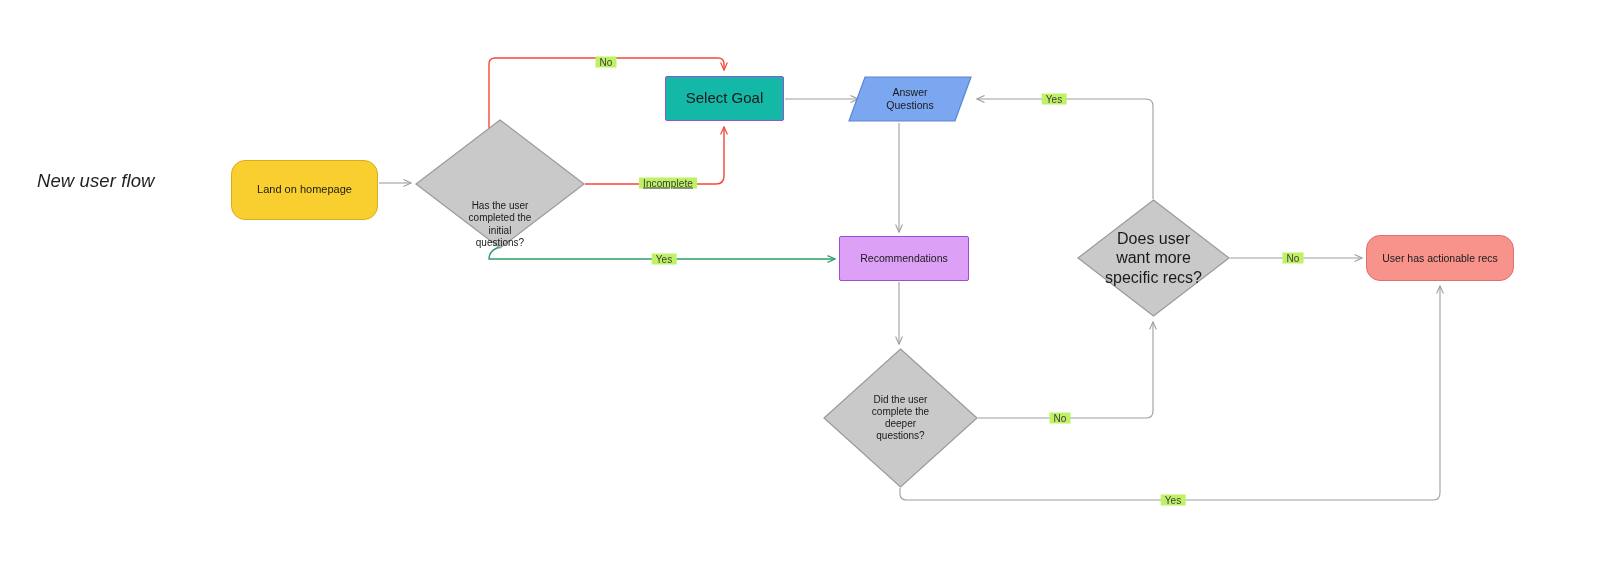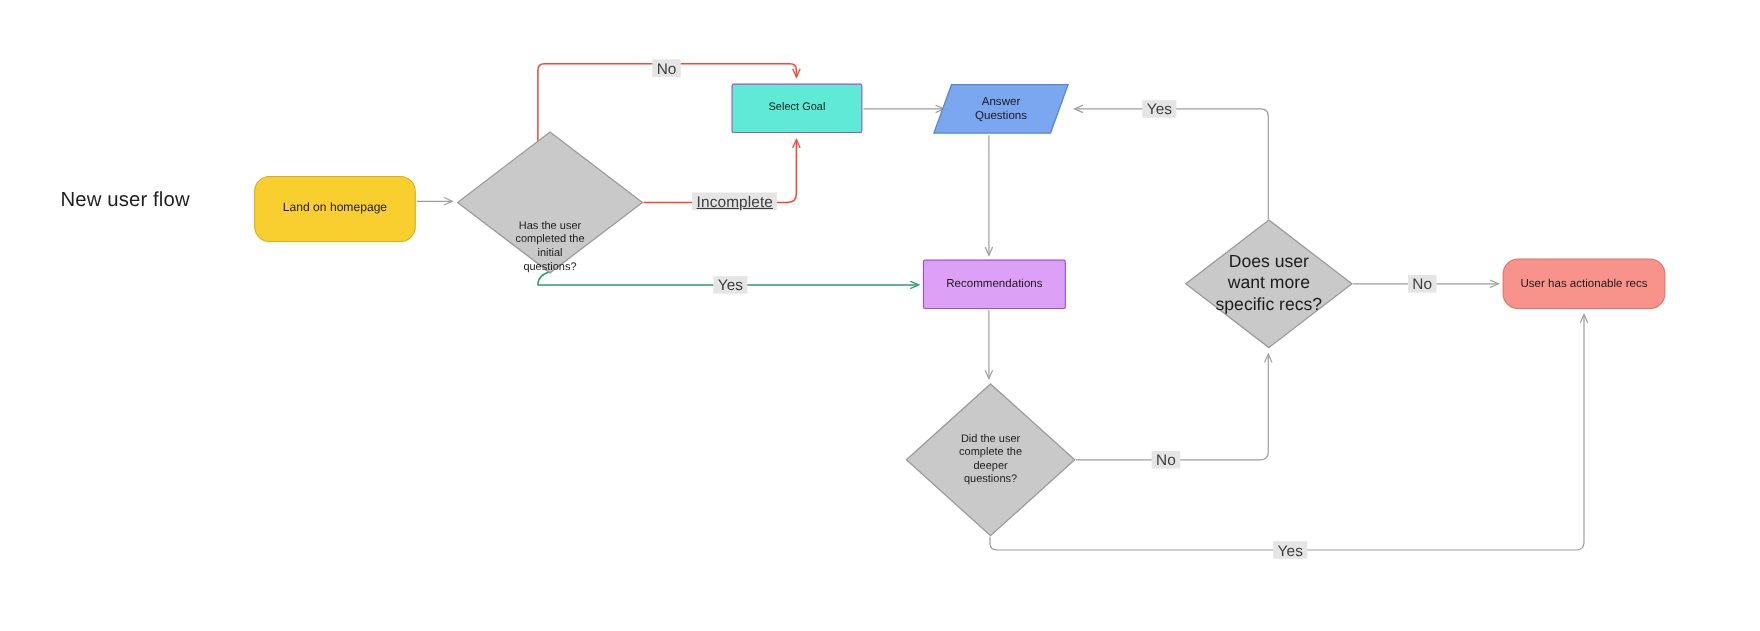--- a/index.html
+++ b/index.html
@@ -65,39 +65,40 @@
   
   .n-para .para-shape {
     position: absolute;
     left: 0; top: 0;
     width: 100%;
     height: 100%;
     z-index: 1;
   }
   .edge-label {
     position: absolute;
-    background: #e5e5e5;
+    background: #bef264;
     padding: 0 4px;
-    font-size: 14px;
+    font-size: 10px;
     color: #3c3c3c;
     letter-spacing: 0.1px;
     transform: translate(-50%, -50%);
     z-index: 2;
     white-space: nowrap;
   }
   .edge-label.red { color: #3c3c3c; }
   .edge-label.green { color: #3c3c3c; }
   #flow-title {
     position: absolute;
-    left: 55px;
+    left: 37px;
     top: 170px;
     font-size: 18.5px;
     color: #1f1f1f;
     letter-spacing: 0.1px;
     z-index: 3;
+    font-style: italic;
   }
 </style>
 </head>
 <body>
 
 <div id="canvas">
 
   <div id="flow-title">New user flow</div>
 
   <svg id="edges" viewBox="0 0 1600 574" xmlns="http://www.w3.org/2000/svg">
@@ -143,21 +144,21 @@
   <div class="node n-diamond" style="left:415px; top:119px; width:170px; height:130px; font-size:10px;align-items:flex-end;">
     <svg class="dia-shape" viewBox="0 0 170 130" preserveAspectRatio="none">
       <polygon points="85,1 169,65 85,129 1,65" fill="#c9c9c9" stroke="#9a9a9a" stroke-width="1.2"></polygon>
     </svg>
     <span class="label">Has the user
 completed the
 initial
 questions?</span>
   </div>
 
-  <div class="node n-rect" style="left:665px; top:76px; width:119px; height:45px; background:#5eead4; border-color:#9b4fd4; font-size:10px;">
+  <div class="node n-rect" style="left:665px; top:76px; width:119px; height:45px; background:#14b8a6; border-color:#9b4fd4; font-size:15px;">
     <span class="label">Select Goal</span>
   </div>
 
   <div class="node n-para" style="left:848px; top:76px; width:124px; height:46px; font-size:10.5px;">
     <svg class="para-shape" viewBox="0 0 124 46" preserveAspectRatio="none">
       <polygon points="17,1 123,1 107,45 1,45" fill="#7ba7f0" stroke="#5a86cf" stroke-width="1.2"></polygon>
     </svg>
     <span class="label">Answer
 Questions</span>
   </div>

